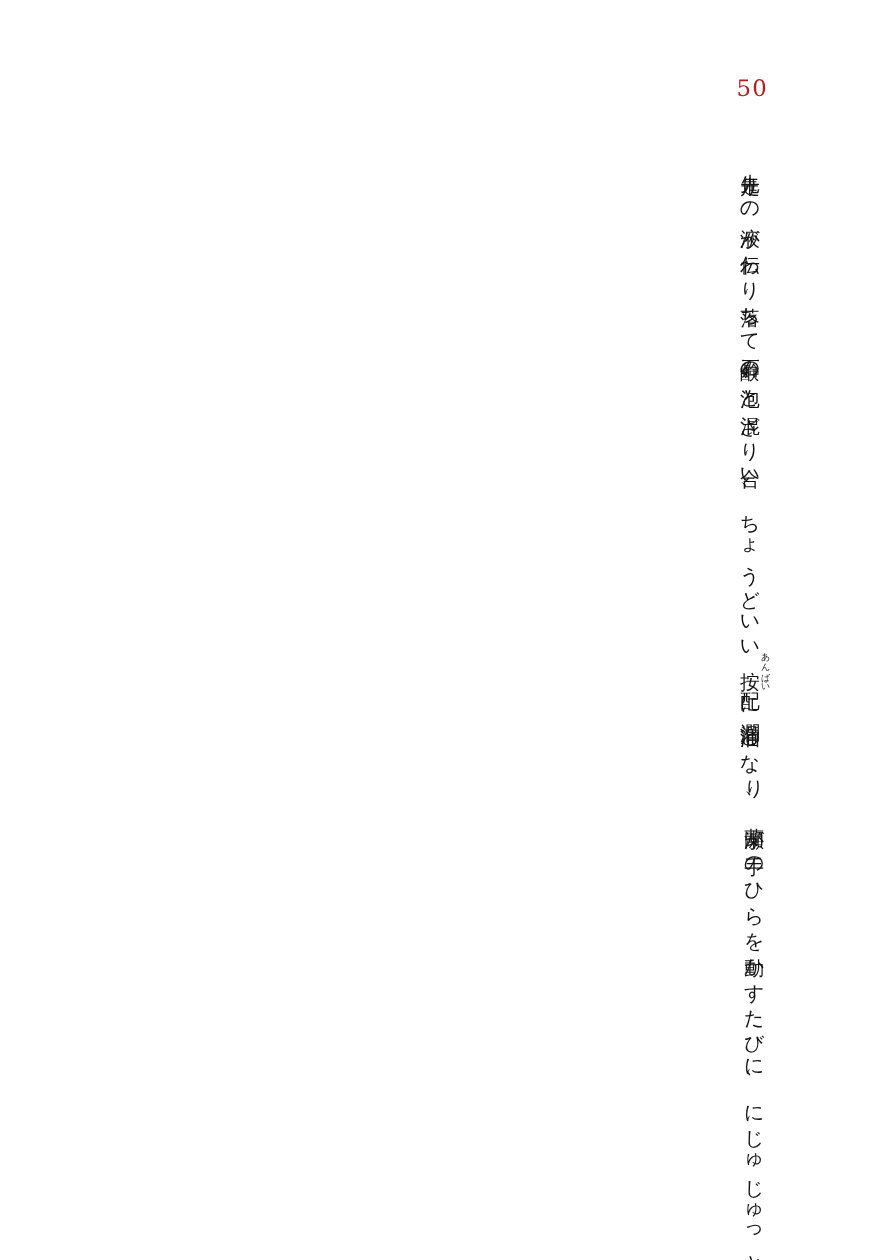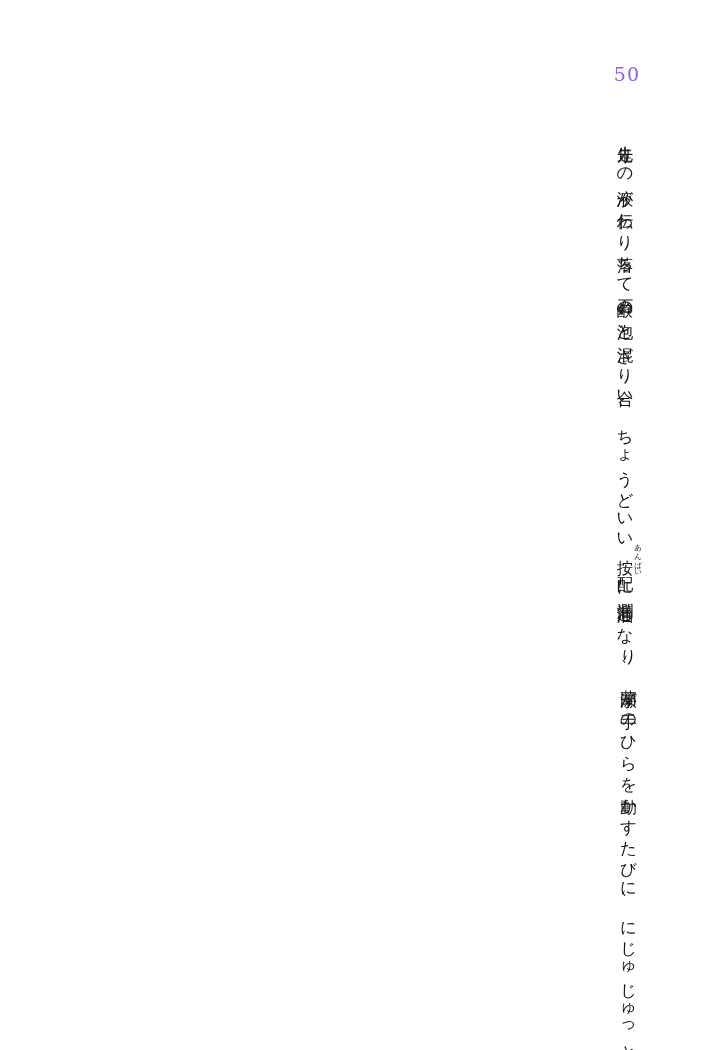--- a/index.html
+++ b/index.html
@@ -17,21 +17,21 @@
     color: #111111;
   }
 
   
   .page-number {
     position: absolute;
     top: 63px;
     right: 88px;
     font-size: 19px;
     letter-spacing: 1px;
-    color: #8b5cf6;
+    color: #b91c1c;
     font-family: "DejaVu Serif", "Liberation Serif", serif;
   }
 
   
   .text-block {
     position: absolute;
     top: 132px;
     right: 86px;
     height: 830px;
     display: flex;

